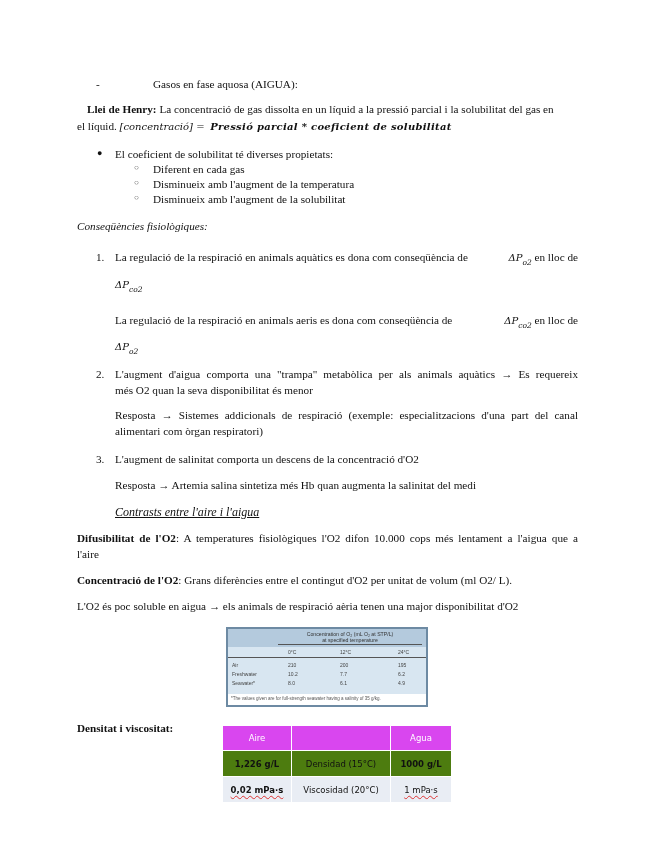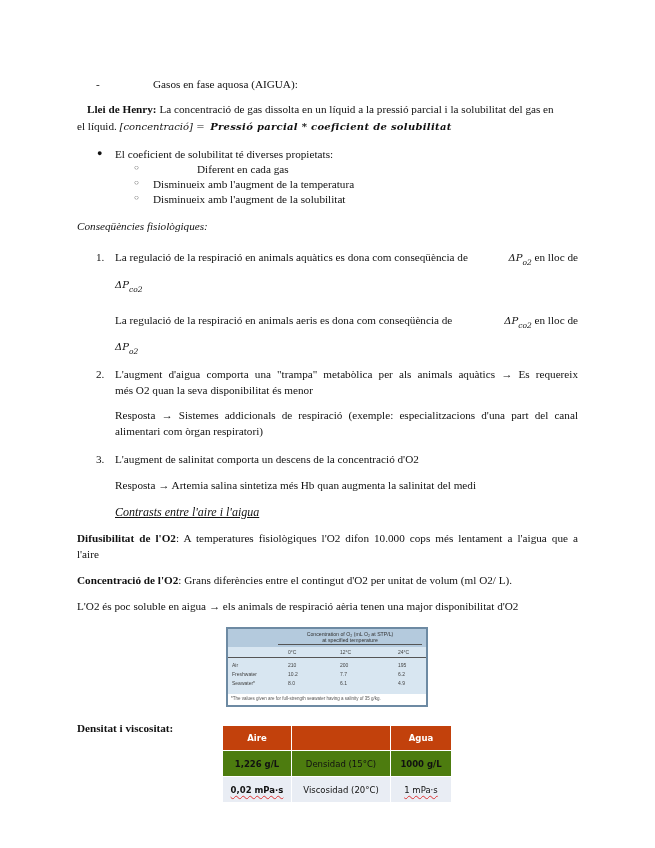--- a/index.html
+++ b/index.html
@@ -23,21 +23,21 @@
   .imgtable .hdrband { position:absolute; left:0; top:0; right:0; height:18px; background:#b4cadd; }
   .imgtable .hdr { position:absolute; left:50px; right:4px; top:2px; text-align:center; font-size:5.2px; line-height:6px; color:#333; }
   .imgtable .rule { position:absolute; left:50px; right:4px; height:1px; background:#555; }
   .imgtable .cell { position:absolute; font-size:5px; color:#444; }
   .imgtable .note { position:absolute; left:0; right:0; bottom:0; height:11px; background:#fff; font-size:4.5px; padding:2px 3px; box-sizing:border-box; color:#555; }
 
   
   .dtable { position:absolute; left:222px; top:725px; border-collapse:separate; border-spacing:1px;
             font-family:"DejaVu Sans", sans-serif; font-size:8.5px; }
   .dtable td { height:22px; text-align:center; padding:0; }
-  .dtable .h td { background:#c2410c; color:#fff; font-weight:bold; height:24px; }
+  .dtable .h td { background:#d946ef; color:#fff; font-weight:normal; height:24px; }
   .dtable .r1 td { background:#4d7c0f; height:25px; }
   .dtable .r2 td { background:#e9edf4; height:25px; }
   .sq { text-decoration: underline wavy #d33; text-underline-offset:2px; text-decoration-thickness:1px; }
 </style>
 </head>
 <body>
 
 <div class="page">
 
   <span class="marker" style="left:96px; top:78px;">-</span>
@@ -47,21 +47,21 @@
     <span class="b">Llei de Henry:</span><span> La concentració de gas dissolta en un líquid a la pressió parcial i la solubilitat del gas en</span>
   </div>
   <div class="line" style="left:77px; top:120px;">
     <span>el líquid. </span><span class="math">[concentració] =</span>&nbsp;&nbsp;<span class="mathb">Pressió parcial  *  coeficient de solubilitat</span>
   </div>
 
   <span class="marker" style="left:97px; top:148px; font-size:9px;">●</span>
   <span class="line" style="left:115px; top:148px;">El coeficient de solubilitat té diverses propietats:</span>
 
   <span class="marker" style="left:134px; top:163px; font-size:8px; color:#555;">○</span>
-  <span class="line" style="left:153px; top:163px;margin-left:44px;">Diferent en cada gas</span>
+  <span class="line" style="left:153px; top:163px;">Diferent en cada gas</span>
   <span class="marker" style="left:134px; top:178px; font-size:8px; color:#555;">○</span>
   <span class="line" style="left:153px; top:178px;">Disminueix amb l'augment de la temperatura</span>
   <span class="marker" style="left:134px; top:193px; font-size:8px; color:#555;">○</span>
   <span class="line" style="left:153px; top:193px;">Disminueix amb l'augment de la solubilitat</span>
 
   <span class="line i" style="left:77px; top:220px;">Conseqüències fisiològiques:</span>
 
   <span class="marker" style="left:96px; top:251px;">1.</span>
   <div class="line" style="left:115px; top:251px; width:463px; display:flex; justify-content:space-between;">
     <span>La regulació de la respiració en animals aquàtics es dona com conseqüència de</span>

